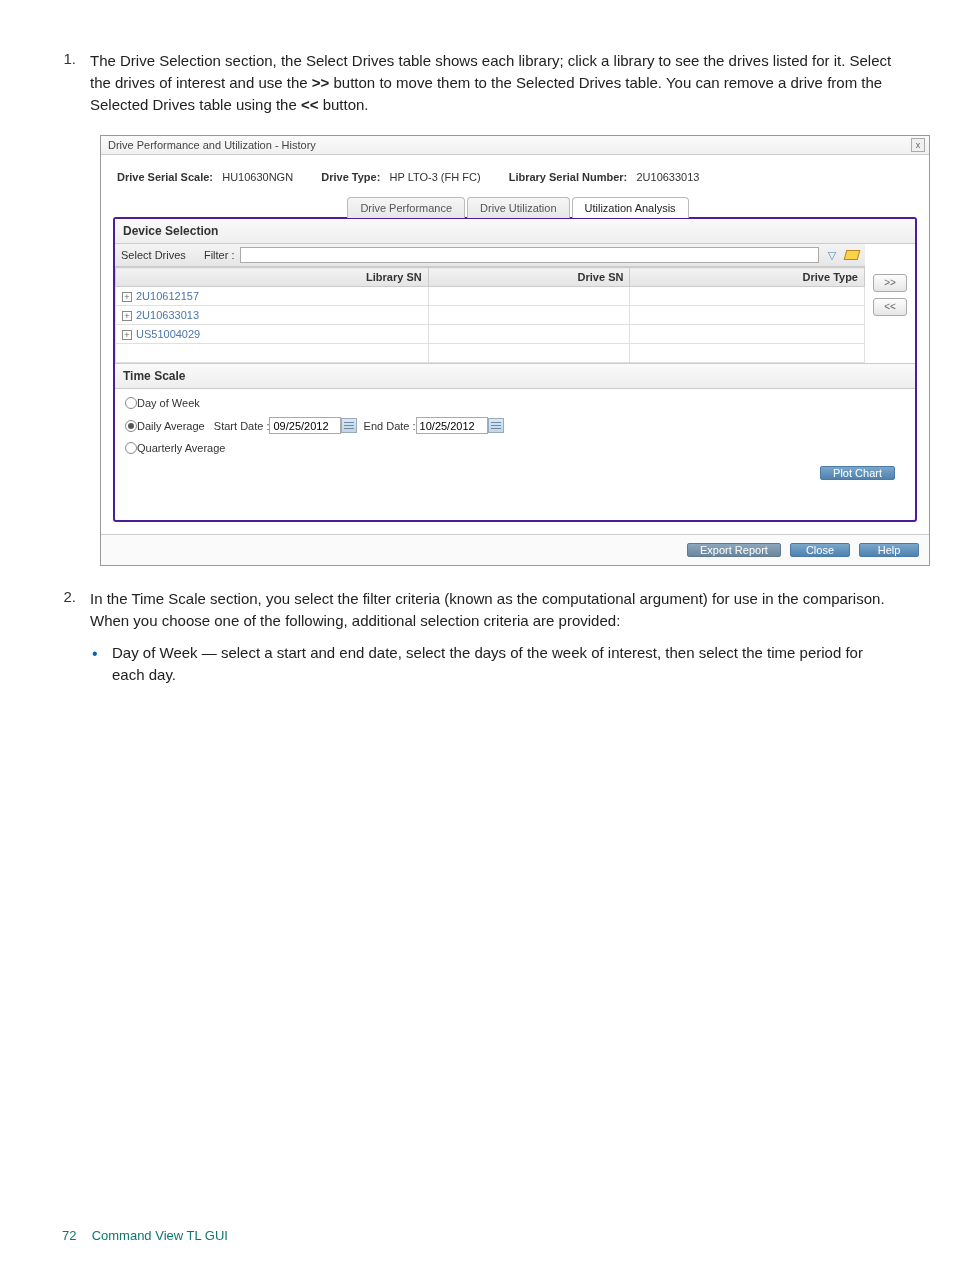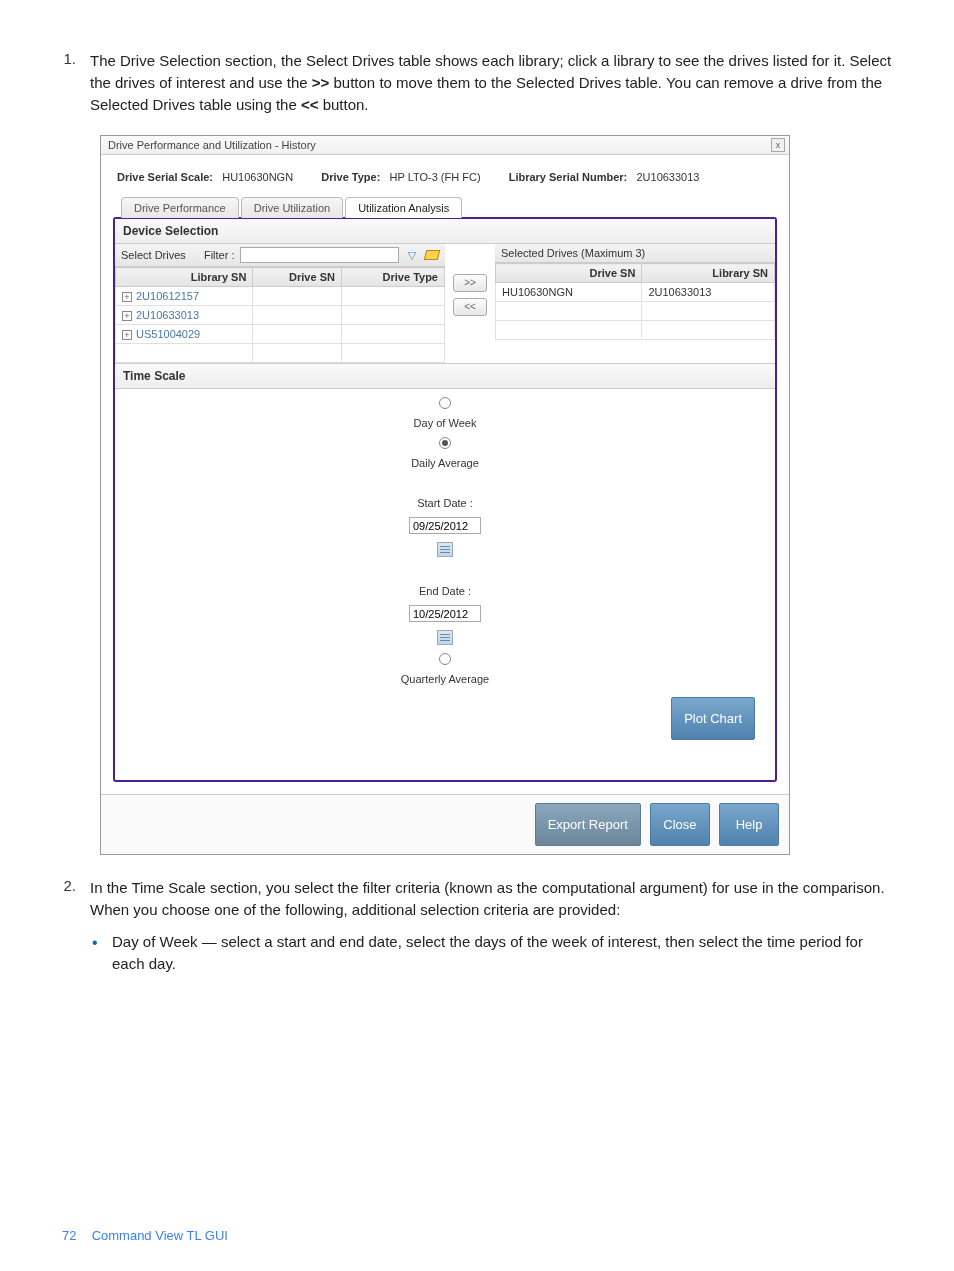--- a/index.html
+++ b/index.html
@@ -20,21 +20,21 @@
   .step-body { flex: 1; font-size: 15px; line-height: 1.45; color: #222; }
   .step-body .bold { font-weight: bold; }
   .sub-bullets { margin-top: 10px; }
   .sub-bullet { display: flex; margin-bottom: 6px; }
   .bullet-dot { width: 22px; color: #0066b3; font-size: 16px; padding-left: 2px; }
   .bullet-text { flex: 1; font-size: 15px; line-height: 1.45; }
 
   
   .shot {
     margin: 14px 8px 22px 40px;
-    width: 690px;
+    width: 830px;
     border: 1px solid #999;
     background: #fff;
     font-family: Arial, sans-serif;
     font-size: 11px;
     color: #333;
   }
   .shot-title {
     background: linear-gradient(#fbfbfb,#f0f0f0);
     border-bottom: 1px solid #ccc;
     padding: 3px 7px;
@@ -46,21 +46,21 @@
     position: absolute; right: 4px; top: 2px;
     width: 14px; height: 14px;
     border: 1px solid #aaa; background: #f0f0f0;
     font-size: 9px; text-align: center; line-height: 12px; color:#666;
   }
   .shot-body { padding: 10px 12px 12px 12px; }
   .info-row { font-size: 11px; padding: 6px 4px 14px 4px; }
   .info-row .lbl { font-weight: bold; }
   .info-row .gap { display:inline-block; width: 22px; }
 
-  .tabs { display: flex; margin-left: 8px; }
+  .tabs { display: flex; margin-left: 8px; justify-content: center; }
   .tab {
     padding: 4px 12px;
     font-size: 11px;
     background: linear-gradient(#f6f6f6,#e7e7e7);
     border: 1px solid #bbb;
     border-bottom: none;
     border-radius: 4px 4px 0 0;
     margin-right: 2px;
     color:#555;
   }
@@ -113,49 +113,49 @@
     font-size:10px; color:#666; text-align:center; line-height:15px;
   }
 
   .sel-header {
     background: linear-gradient(#f4f4f4,#e6e6e6);
     border-bottom:1px solid #ccc;
     padding: 3px 6px; font-size:11px;
   }
 
   .time-scale-body { padding: 8px 10px 10px 10px; }
-  .ts-row { display:flex; align-items:center; gap:8px; font-size:11px; margin-bottom:8px;flex-direction:column; }
+  .ts-row { display:flex; align-items:center; font-size:11px; margin-bottom:8px; }
   .radio {
     width:12px; height:12px; border:1px solid #888; border-radius:50%; display:inline-flex; align-items:center; justify-content:center; background:#fff;
   }
   .radio.checked::after { content:""; width:6px; height:6px; background:#555; border-radius:50%; }
   .date-input { width:72px; height:17px; border:1px solid #aaa; font-size:11px; padding:0 3px; }
   .cal-icon {
     width:16px; height:15px; border:1px solid #9ab; background:linear-gradient(#dbe8f2,#c0d5e6);
     display:inline-block; position:relative;
   }
   .cal-icon::before { content:""; position:absolute; top:3px; left:2px; right:2px; height:1px; background:#6a8aa5; box-shadow: 0 3px 0 #6a8aa5, 0 6px 0 #6a8aa5; }
 
   .plot-btn-row { text-align:right; padding: 4px 10px 10px 0; }
   .blue-btn {
-    display:inline-block; padding: 13px 12px; font-size:13px;
+    display:inline-block; padding: 0 12px; font-size:11px;
     color:#fff; border:1px solid #4a7aa5; border-radius:2px;
     background: linear-gradient(#7aa7cc,#4f82ae);
   }
 
   .footer-btns {
     border-top:1px solid #ccc; padding: 8px 10px; text-align:right;
     background:#fafafa;
   }
   .footer-btns .blue-btn { margin-left:6px; min-width:60px; text-align:center; }
   .btn-export { background: linear-gradient(#8aa7bb,#6b869a); border-color:#5f7a8e; }
 
   .page-footer {
     position:absolute; bottom: 28px; left: 62px;
-    font-size: 13px; color:#3b82f6;
+    font-size: 13px; color:#0f766e;
   }
   .page-num { display:inline-block; width: 26px; }
 </style>
 </head>
 <body>
 
 <ol class="step-list">
   <li class="step-item">
     <div class="step-num">1.</div>
     <div class="step-body">
@@ -229,43 +229,20 @@
                   <td></td>
                   <td></td>
                 </tr>
           </tbody>
             </table>
         </div>
         <div class="mid-pane">
           <div class="move-btn">&gt;&gt;</div>
           <div class="move-btn">&lt;&lt;</div>
         </div>
-        <div class="right-pane">
-          <div class="sel-header">Selected Drives (Maximum 3)</div>
-          <table class="grid">
-            <tbody>
-                <tr>
-              <th>Drive SN</th>
-              <th>Library SN</th>
-            </tr>
-            <tr>
-              <td style="color:#333;">HU10630NGN</td>
-              <td style="color:#333;">2U10633013</td>
-            </tr>
-            <tr>
-                  <td>&nbsp;</td>
-                  <td></td>
-                </tr>
-            <tr>
-                  <td>&nbsp;</td>
-                  <td></td>
-                </tr>
-          </tbody>
-            </table>
-        </div>
       </div>
 
       <div class="section-title" style="border-top:1px solid #ccc;">Time Scale</div>
       <div class="time-scale-body">
         <div class="ts-row">
           <span class="radio"></span>
           <span>Day of Week</span>
         </div>
         <div class="ts-row">
           <span class="radio checked"></span>

